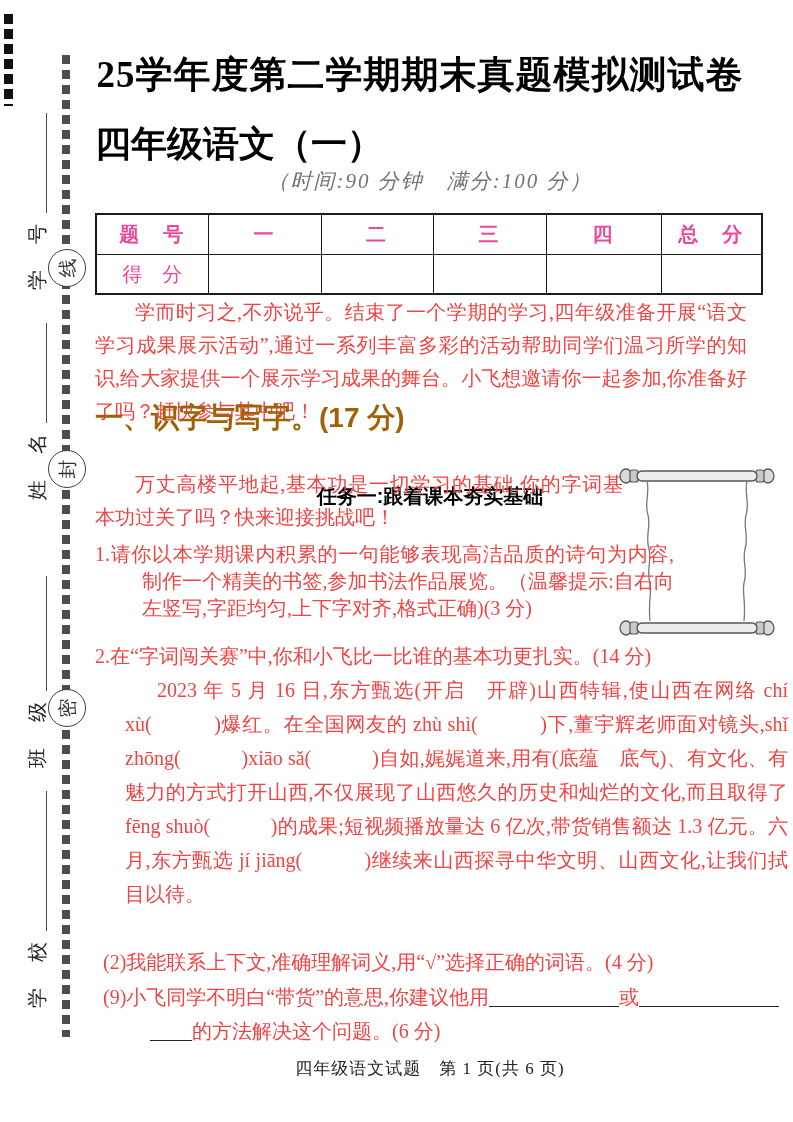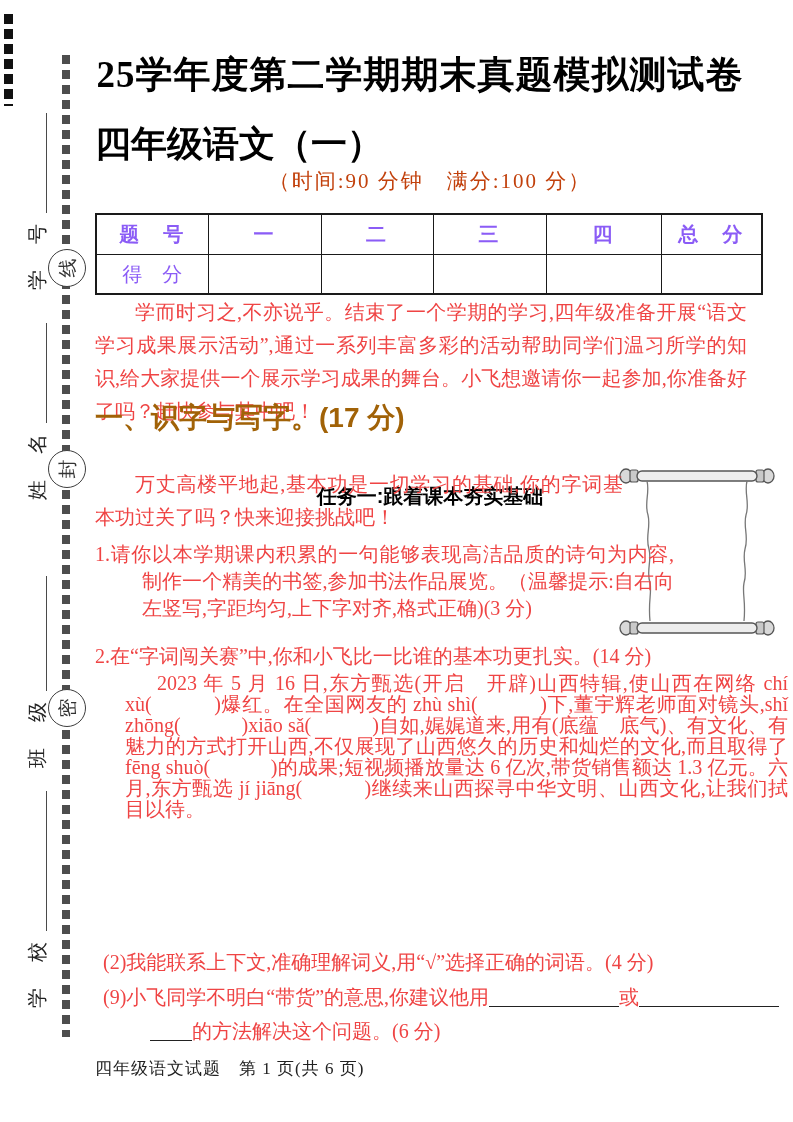--- a/index.html
+++ b/index.html
@@ -18,50 +18,50 @@
   .seal-stamp{position:absolute;left:48px;width:36px;height:36px;border:1.8px solid #3d3d3d;
     border-radius:50%;background:#fff;z-index:3;display:flex;align-items:center;justify-content:center;}
   .seal-stamp span{display:block;transform:rotate(-90deg);font-size:19px;color:#333;}
 
   
   .title{position:absolute;left:85px;top:50px;width:670px;text-align:center;
     font-family:Liberation Serif, serif;font-weight:700;font-size:37px;letter-spacing:1px;color:#000;}
   .subtitle{position:absolute;left:95px;top:120px;width:670px;text-align:left;
     font-family:"Liberation Sans", sans-serif;font-weight:700;font-size:36px;color:#000;}
   .meta{position:absolute;left:95px;top:167px;width:670px;text-align:center;
-    font-size:21px;letter-spacing:2px;color:#c2410c;}
+    font-size:21px;letter-spacing:2px;color:#737373;font-style:italic;}
 
   
   .score-table{position:absolute;left:95px;top:213px;border-collapse:collapse;
-    font-family:"Liberation Sans", sans-serif;font-size:20px;color:#8b5cf6;}
+    font-family:"Liberation Sans", sans-serif;font-size:20px;color:#ec4899;}
   .score-table td{border:1.6px solid #1a1a1a;text-align:center;padding:0;}
   .score-table tr.hrow td{height:39px;font-weight:600;letter-spacing:2px;}
   .score-table tr.drow td{height:38px;}
   .score-table{border:2.5px solid #1a1a1a;}
 
   
   .para{position:absolute;font-size:20px;line-height:33px;text-align:justify;color:#ef4444;}
   .indent2{text-indent:2em;}
   .intro{left:95px;top:296px;width:652px;}
   .sec-heading{position:absolute;left:95px;top:399px;font-family:"Liberation Sans", sans-serif;
     font-weight:700;font-size:28px;color:#a16207;}
   .task-heading{position:absolute;left:95px;top:435px;width:670px;text-align:center;
     font-family:"Liberation Sans", sans-serif;font-weight:700;font-size:20px;color:#000;margin-top:48px;}
   .task-intro{left:95px;top:468px;width:528px;}
   .q1{left:95px;top:541px;width:532px;line-height:27px;padding-left:47px;text-indent:-47px;}
   .q2{left:95px;top:640px;width:672px;}
-  .passage{left:125px;top:673px;width:663px;line-height:21px;text-indent:32px;font-family:Liberation Serif, serif;}
+  .passage{left:125px;top:673px;width:663px;line-height:34px;text-indent:32px;font-family:Liberation Serif, serif;}
   .sub1{left:103px;top:911px;width:662px;}
   .sub2{left:103px;top:946px;width:662px;}
   .sub3a{left:103px;top:981px;width:668px;white-space:nowrap;}
   .sub3b{left:150px;top:1015px;width:600px;}
   .ans-blank{display:inline-block;border-bottom:1.6px solid #222;height:1em;vertical-align:-3px;}
   .w130{width:130px;}.w140{width:140px;}.w42{width:42px;}
 
-  .footer{position:absolute;left:95px;top:1057px;width:670px;text-align:left;
+  .footer{position:absolute;left:95px;top:1057px;width:670px;text-align:center;
     font-size:17px;letter-spacing:1px;color:#222;}
 
   
   .scroll-wrap{position:absolute;left:617px;top:461px;width:160px;height:182px;}
 </style>
 </head>
 <body>
 
 <div class="doc">
 

